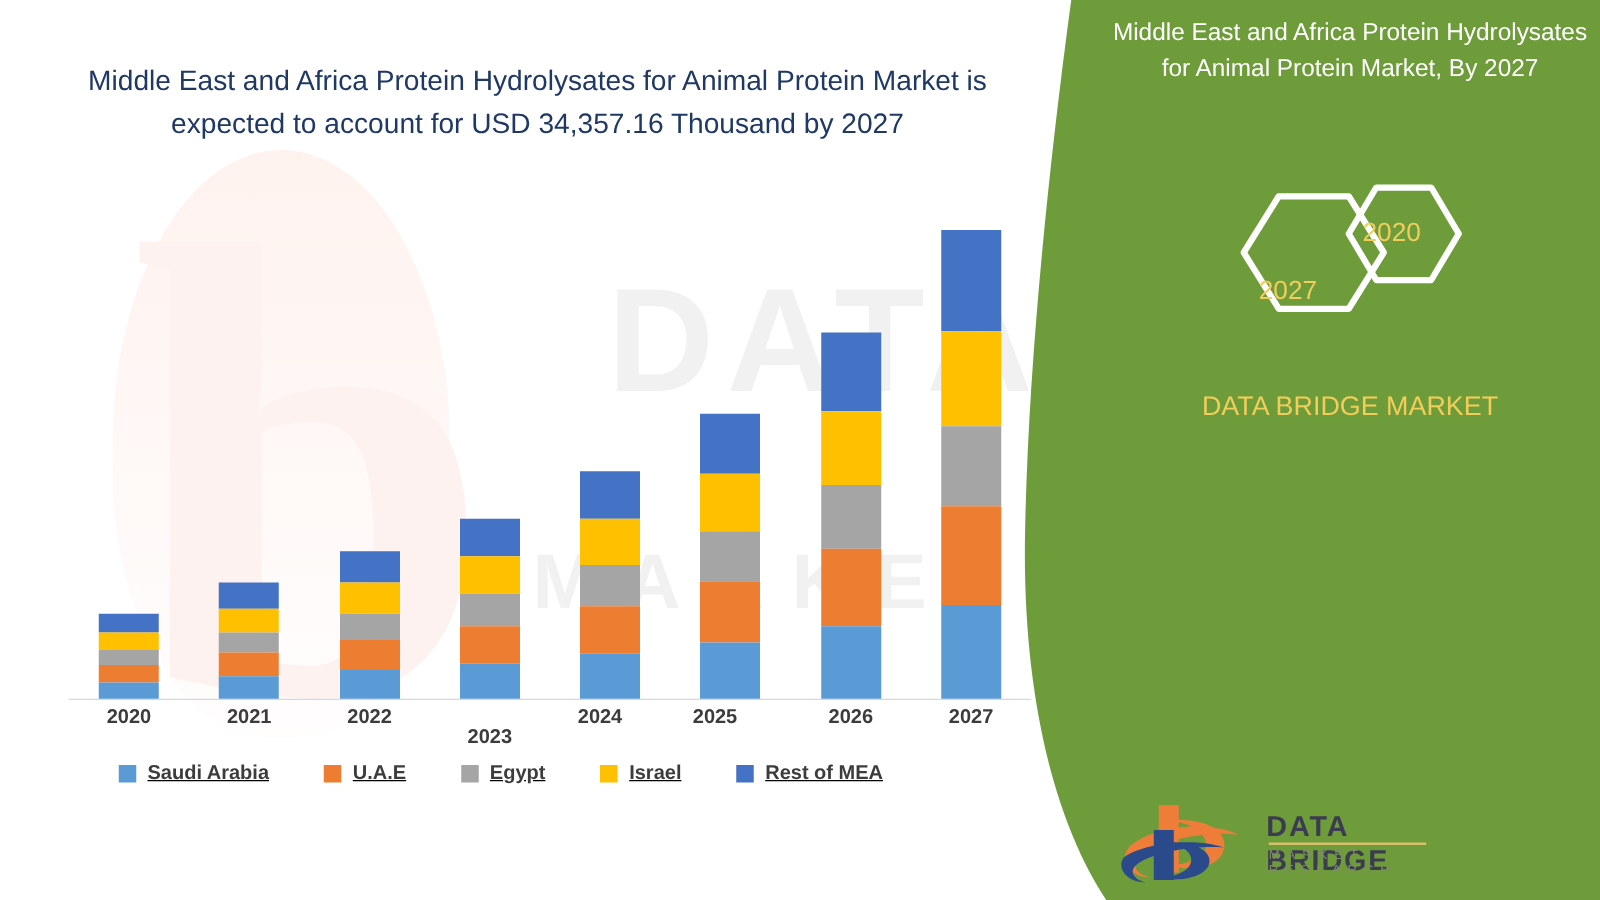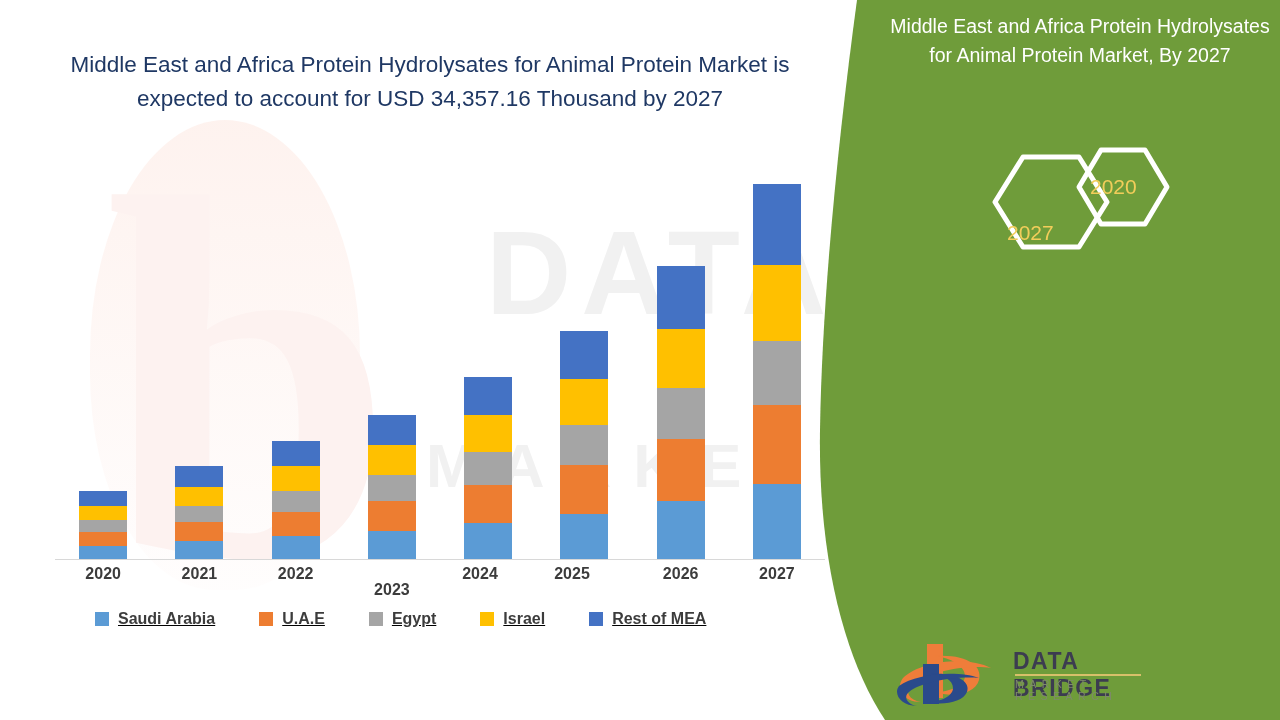--- a/index.html
+++ b/index.html
@@ -240,20 +240,21 @@
   <div id="hex-wrap">
     <svg width="210" height="115" viewBox="0 0 210 115">
       <polygon points="20,57 48,12 104,12 132,57 104,102 48,102" fill="none" stroke="#ffffff" stroke-width="5" stroke-linejoin="round"></polygon>
       <polygon points="104,42 126,5 170,5 192,42 170,79 126,79" fill="none" stroke="#ffffff" stroke-width="5" stroke-linejoin="round"></polygon>
     </svg>
     <div class="hex-label" id="hex-2020-label">2020</div>
     <div class="hex-label" id="hex-2027-label">2027</div>
   </div>
 
   <div id="brand">
+    <div>DATA BRIDGE MARKET</div>
   </div>
 
   <div id="logo">
     <svg width="112" height="68" viewBox="0 0 112 68">
       <path d="M32 4 L32 58 L48 58 L48 4 Z" fill="#ef7d3a"></path>
       <path d="M40 16 C72 14 88 26 84 40 C80 54 58 58 40 52 C54 52 70 46 70 36 C70 26 56 18 40 16 Z" fill="#ef7d3a"></path>
       <path d="M8 38 C26 20 74 16 96 28 C72 24 30 32 16 46 C10 52 14 60 26 62 C8 62 0 48 8 38 Z" fill="#ef7d3a"></path>
       <path d="M28 24 L28 64 L44 64 L44 24 Z" fill="#2a4a8b"></path>
       <path d="M36 34 C62 32 76 42 72 52 C68 62 48 66 32 62 C46 62 58 56 58 48 C58 40 48 35 36 34 Z" fill="#2a4a8b"></path>
       <path d="M4 46 C20 34 62 30 84 38 C60 36 26 42 14 52 C8 57 12 64 22 66 C6 66 -2 54 4 46 Z" fill="#2a4a8b"></path>

